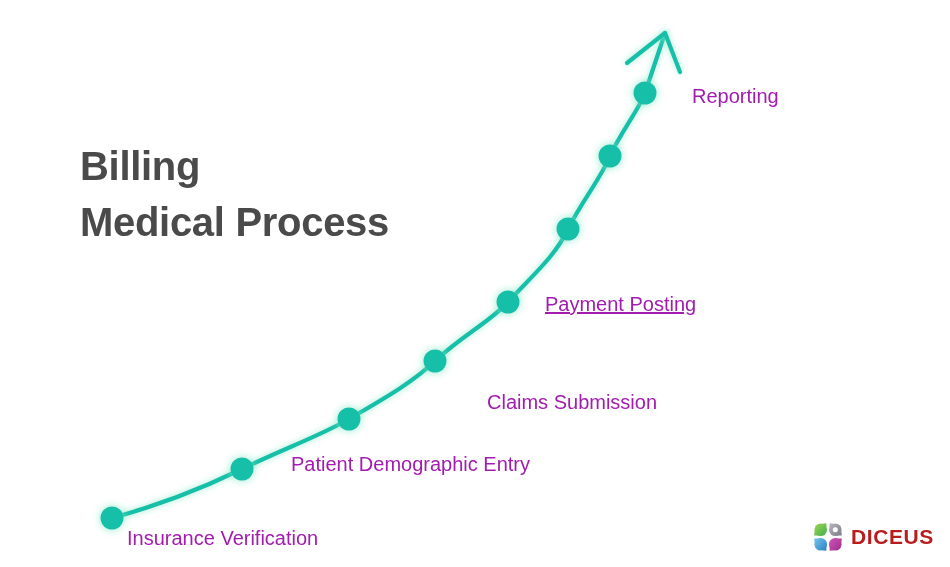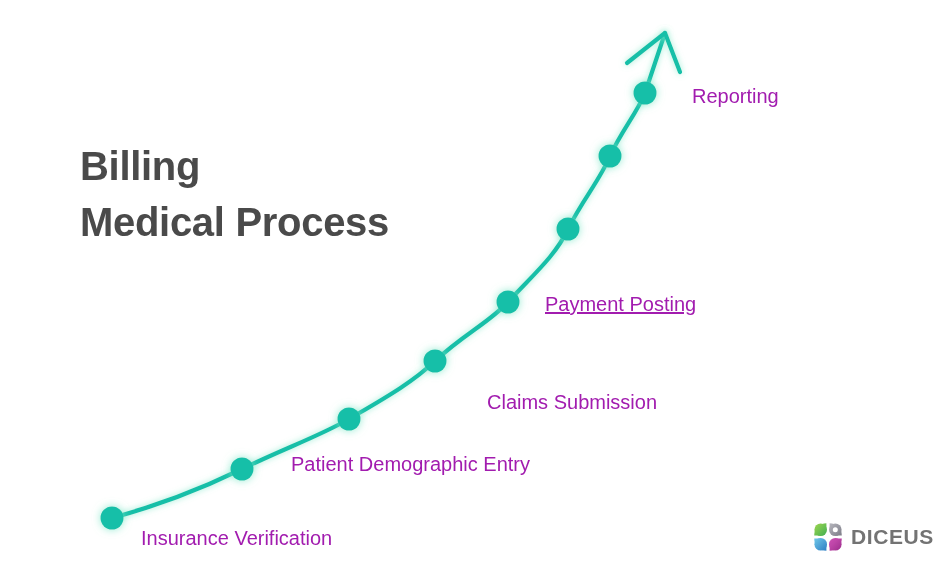--- a/index.html
+++ b/index.html
@@ -59,21 +59,21 @@
   }
   .logo-mark {
     width: 32px;
     height: 32px;
     display: block;
   }
   .logo-word {
     font-family: "Liberation Sans", sans-serif;
     font-size: 21px;
     font-weight: bold;
-    color: #737373;
+    color: #b91c1c;
     letter-spacing: 0.6px;
     line-height: 22px;
   }
 </style>
 </head>
 <body>
 
 <div id="canvas">
 
   <svg id="growth-svg" viewBox="0 0 950 567">
@@ -128,21 +128,21 @@
 
   <div class="title-block">
     <div class="title-line">Billing</div>
     <div class="title-line">Medical Process</div>
   </div>
 
   <div class="step-label" style="left:692px; top:84px;">Reporting</div>
   <div class="step-label" style="left:545px; top:292px;text-decoration:underline;">Payment Posting</div>
   <div class="step-label" style="left:487px; top:355px;margin-top:35px;">Claims Submission</div>
   <div class="step-label" style="left:291px; top:452px;">Patient Demographic Entry</div>
-  <div class="step-label" style="left:141px; top:526px;">Insurance Verification</div>
+  <div class="step-label" style="left:127px; top:526px;">Insurance Verification</div>
 
   <div class="logo-block">
     <svg class="logo-mark" viewBox="0 0 32 32">
       <defs>
         <linearGradient id="lgGreen" x1="0" y1="0" x2="1" y2="1">
           <stop offset="0%" stop-color="#9ed64f"></stop>
           <stop offset="100%" stop-color="#3fae52"></stop>
         </linearGradient>
         <linearGradient id="lgBlue" x1="0" y1="0" x2="1" y2="1">
           <stop offset="0%" stop-color="#6fc7e8"></stop>

